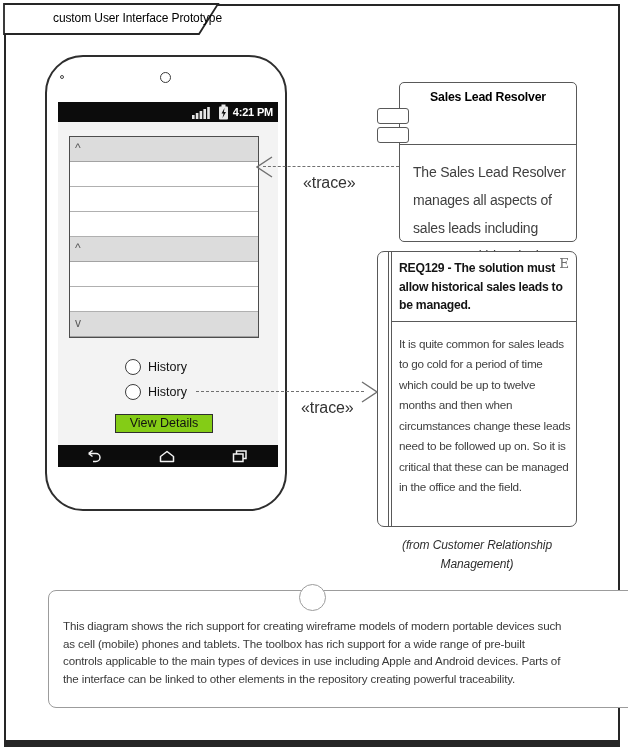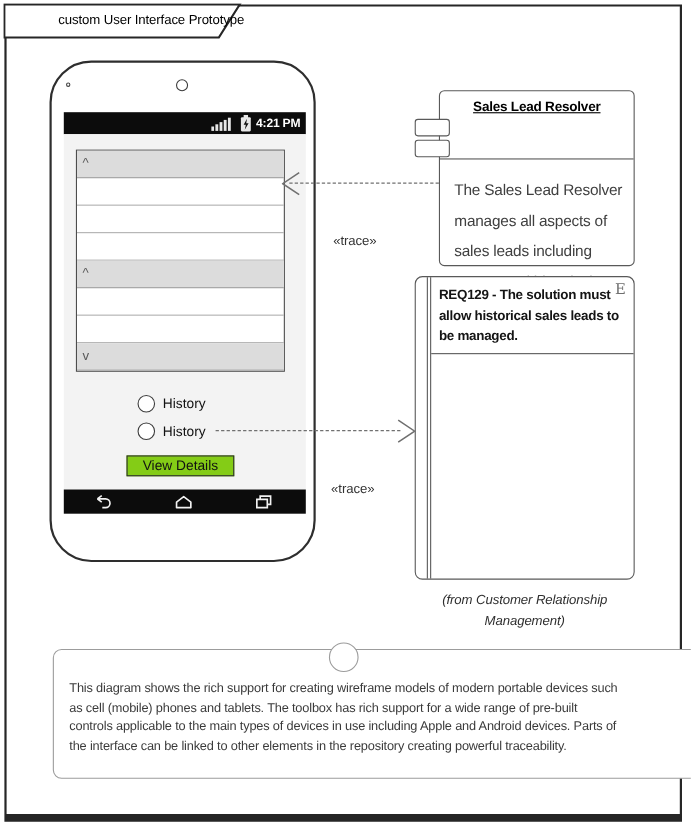--- a/index.html
+++ b/index.html
@@ -60,21 +60,21 @@
   .navbar {
     position: absolute; left: 11px; top: 388px; width: 220px; height: 22px;
     background: #0c0c0c; display: flex; align-items: center;
     justify-content: space-between; padding: 0 30px 0 27px;
   }
   .navbtn { display: flex; align-items: center; }
 
   
   .component {
     position: absolute; left: 399px; top: 82px; width: 178px; height: 160px;
-    border: 1.5px solid #595959; border-radius: 5px; background: #fff; z-index: 1; text-decoration: underline;
+    border: 1.5px solid #595959; border-radius: 5px; background: #fff; z-index: 1;
   }
   .comp-title { padding-top: 7px; text-align: center; font-weight: bold;
     font-size: 12.3px; color: #000; letter-spacing: -0.2px; }
   .comp-body {
     position: absolute; left: 0; top: 61px; right: 0; bottom: 0;
     border-top: 1.4px solid #595959; padding: 13px 2px 0 13px;
     font-size: 14px; color: #3f3f3f; line-height: 28px; letter-spacing: -0.2px;
   }
   .cport { position: absolute; left: -23px; width: 32px; height: 16px;
     border: 1.5px solid #595959; border-radius: 3px; background: #fff; }
@@ -112,22 +112,22 @@
   .note-circle { position: absolute; left: 299px; top: 584px; width: 27px; height: 27px;
     border: 1.4px solid #9c9c9c; border-radius: 50%; background: #fff; z-index: 2; }
   .note-text { position: absolute; left: 14px; top: 26px; width: 504px;
     font-size: 11.6px; color: #3a3a3a; line-height: 17.6px; letter-spacing: -0.15px; }
   .dash { position: absolute; height: 0; border-top: 1.4px dashed #707070; z-index: 5; }
   .dash1 { left: 263px; top: 166px; width: 136px; }
   .dash2 { left: 196px; top: 391px; width: 168px; }
   .ah { position: absolute; z-index: 5; }
   .ah1 { left: 256px; top: 156px; }
   .ah2 { left: 361px; top: 381px; }
-  .conn-label { position: absolute; font-size: 12px; color: #333; z-index: 5;
-    letter-spacing: -0.1px; margin-top: 38px; }
+  .conn-label { position: absolute; font-size: 16px; color: #333; z-index: 5;
+    letter-spacing: -0.1px; }
   .cl1 { left: 303px; top: 174px; }
   .cl2 { left: 301px; top: 399px; }
 </style>
 </head>
 <body>
 
 <div class="canvas">
 
   <div class="frame"></div>
   <svg class="tab-svg" width="222" height="33">
@@ -201,20 +201,21 @@
     <div class="cport cport2"></div>
     <div class="comp-title">Sales Lead Resolver</div>
     <div class="comp-body">The Sales Lead Resolver manages all aspects of sales leads including current and historical leads.</div>
   </div>
 
   <div class="req">
     <div class="req-strip"></div>
     <div class="req-badge">E</div>
     <div class="req-inner">
       <div class="req-header">REQ129 - The solution must allow historical sales leads to be managed.</div>
+      <div class="req-body">It is quite common for sales leads to go cold for a period of time which could be up to twelve months and then when circumstances change these leads need to be followed up on. So it is critical that these can be managed in the office and the field.</div>
     </div>
   </div>
 
   <div class="from-label">(from Customer Relationship Management)</div>
 
   <div class="note">
     <div class="note-text">This diagram shows the rich support for creating wireframe models of modern portable devices such as cell (mobile) phones and tablets. The toolbox has rich support for a wide range of pre-built controls applicable to the main types of devices in use including Apple and Android devices. Parts of the interface can be linked to other elements in the repository creating powerful traceability.</div>
   </div>
   <div class="note-circle"></div>
 

